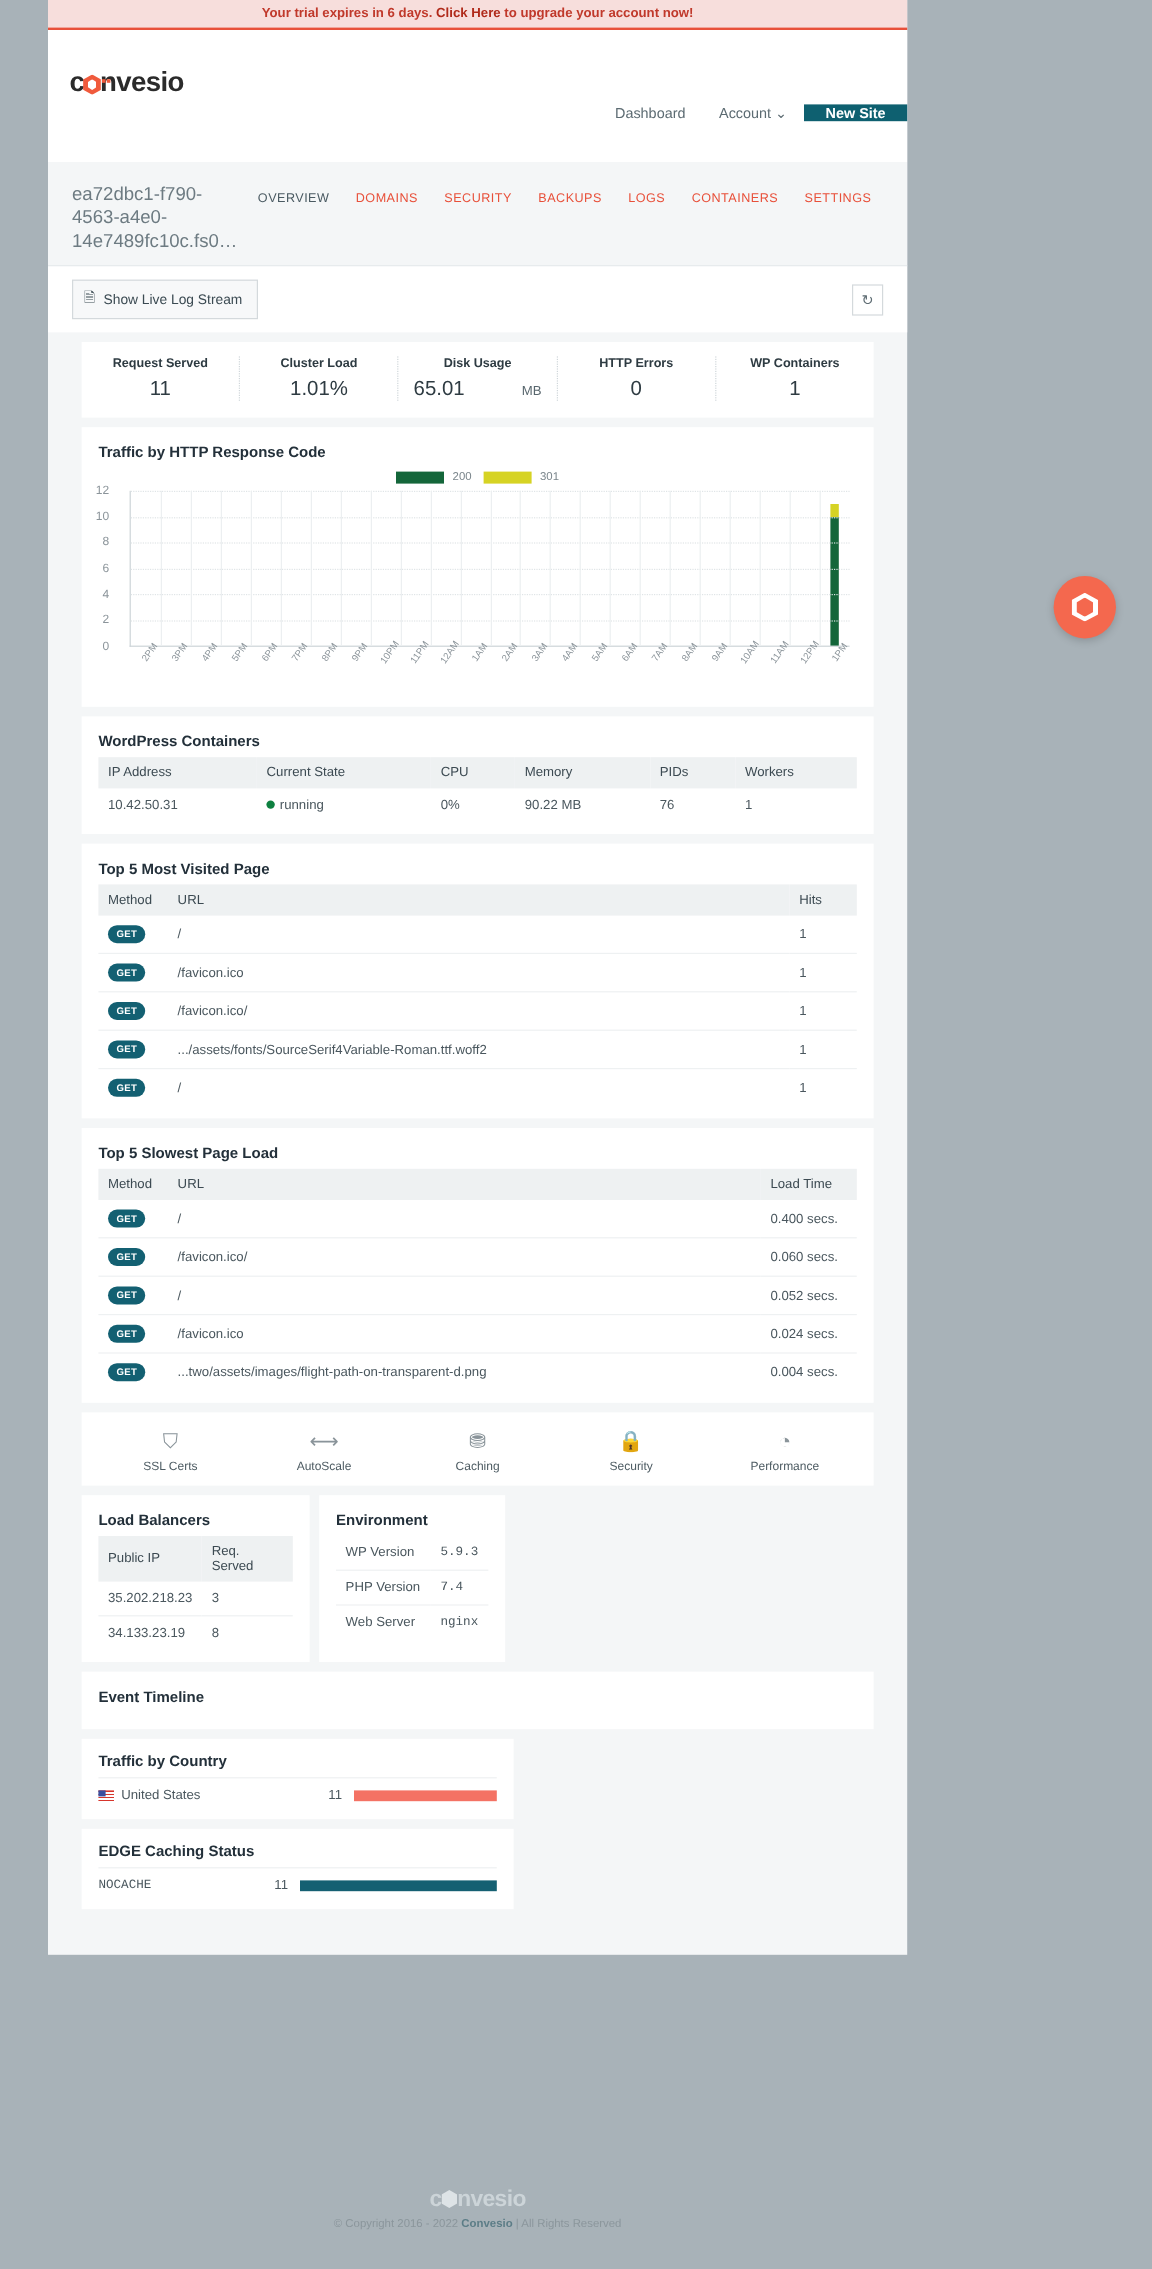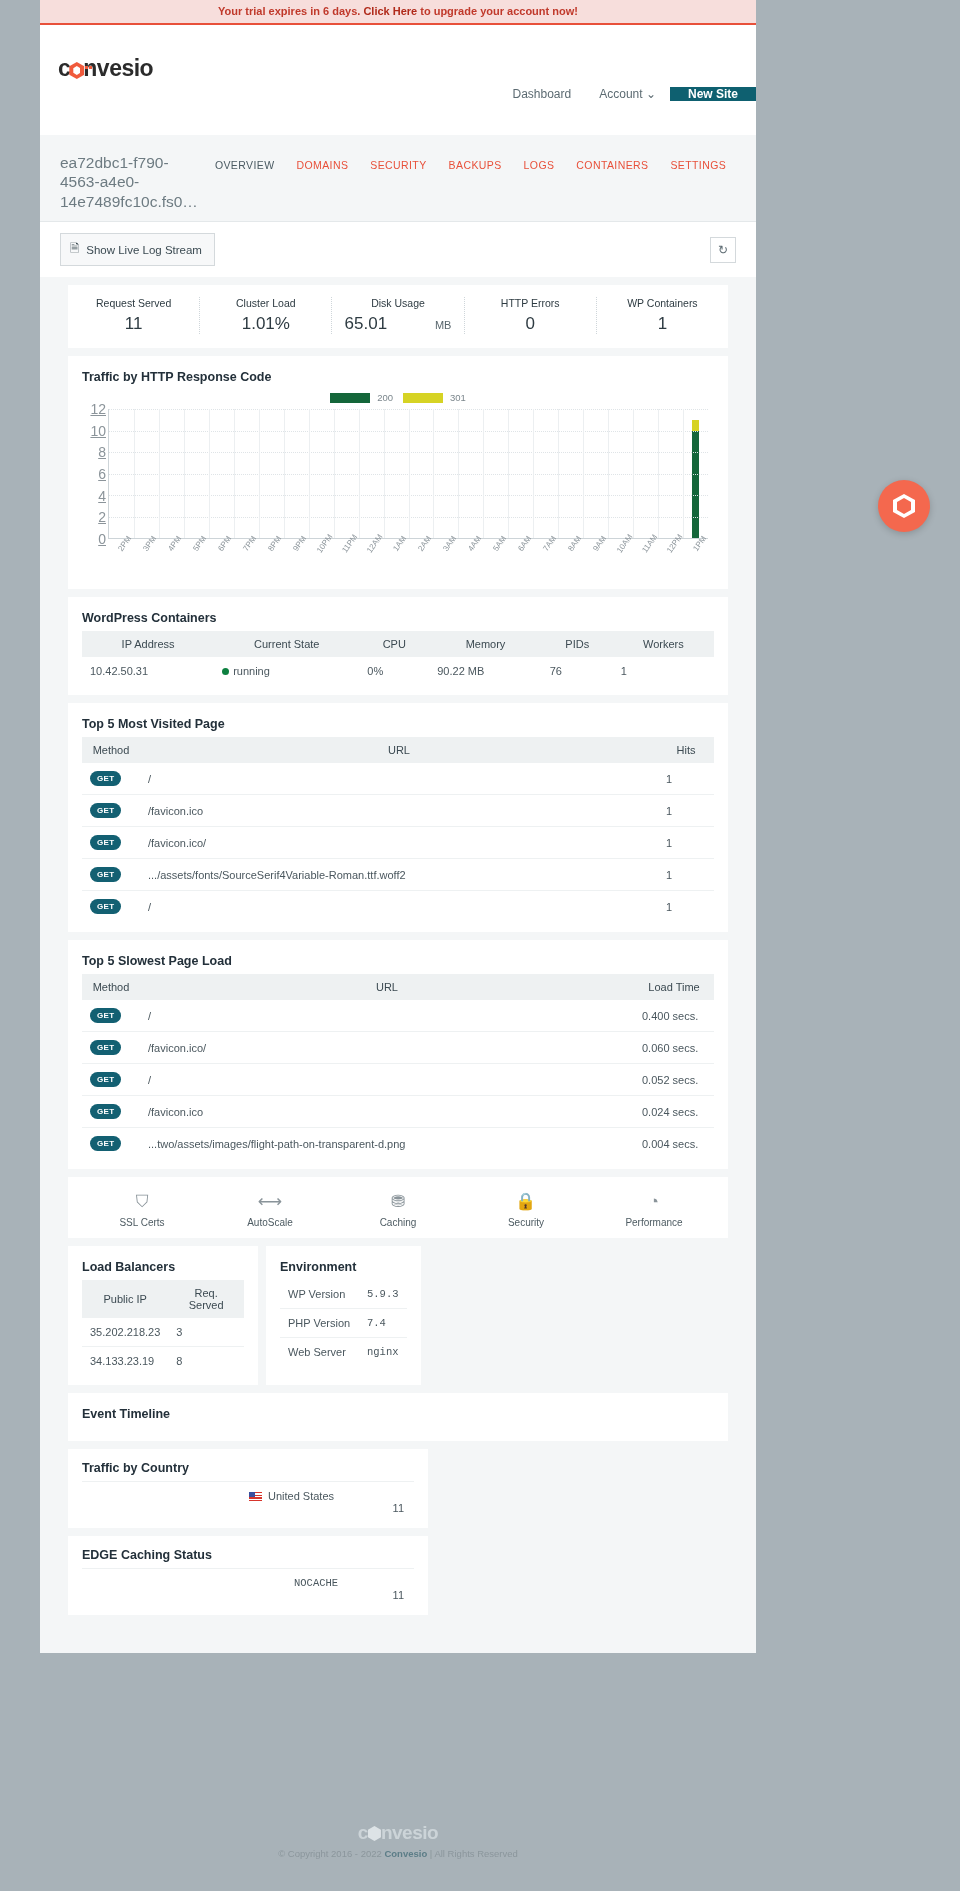--- a/index.html
+++ b/index.html
@@ -45,67 +45,67 @@
     font-size: 11.5px; color: #3b4a52; display: flex; align-items: center; gap: 7px; cursor: pointer;
   }
   .btn-refresh {
     border: 1px solid #d4d9dc; background: #fff; width: 26px; height: 26px;
     display: flex; align-items: center; justify-content: center; font-size: 12px; color: #5d6b72; cursor: pointer;
   }
   .card { background: #fff; margin: 8px 28px; }
   .stats { display: flex; padding: 12px 0 14px; }
   .stat { flex: 1; text-align: center; border-right: 1px dotted #cfd6da; }
   .stat:last-child { border-right: none; }
-  .stat-label { font-size: 10.5px; font-weight: normal; color: #2e3b42; margin-bottom: 5px; }
+  .stat-label { font-size: 10.5px; font-weight: bold; color: #2e3b42; margin-bottom: 5px; }
   .stat-value { font-size: 17px; color: #2e3b42; font-weight: 300; }
   .stat-value .unit { font-size: 11px; color: #58666d; padding-left: 43px; }
   .card-pad { padding: 14px 14px 10px; }
   .card-title { font-size: 12.5px; font-weight: bold; color: #23303a; margin-bottom: 6px; }
   .legend { display: flex; justify-content: center; gap: 10px; margin: 8px 0 6px; }
   .legend-item { display: flex; align-items: center; gap: 7px; font-size: 9.5px; color: #7b868c; }
   .swatch { width: 40px; height: 10px; display: block; }
   .chart { position: relative; height: 130px; margin-left: 26px; margin-right: 6px; }
   .yaxis { position: absolute; left: -26px; top: 0; height: 100%; width: 24px; }
-  .ytick { position: absolute; right: 0; font-size: 14px; color: #8b949a; transform: translateY(-50%); text-decoration: underline; }
+  .ytick { position: absolute; right: 15px; font-size: 10px; color: #8b949a; transform: translateY(-50%); }
   .plot { position: absolute; left: 0; right: 0; top: 0; bottom: 0; border-left: 1px solid #cdd4d8; border-bottom: 1px solid #cdd4d8; }
   .hline { position: absolute; left: 0; right: 0; border-top: 1px dotted #dfe4e7; }
   .vline { position: absolute; top: 0; bottom: 0; border-left: 1px solid #eceff1; }
   .bars { position: absolute; left: 0; right: 0; bottom: 0; top: 0; display: flex; }
   .barslot { flex: 1; position: relative; display: flex; align-items: flex-end; justify-content: center; }
   .barstack { width: 7px; display: flex; flex-direction: column; justify-content: flex-end; height: 100%; }
   .seg { width: 100%; }
   .xlabels { position: relative; margin-left: 26px; margin-right: 6px; height: 40px; display: flex; }
   .xlab { flex: 1; position: relative; }
   .xlab span {
     position: absolute; top: 2px; left: 50%; font-size: 8px; color: #8b949a;
     transform: rotate(-55deg) translateX(-50%); transform-origin: left top; white-space: nowrap;
   }
   table { width: 100%; border-collapse: collapse; }
-  thead th { background: #eef1f2; font-size: 11px; color: #3c4a52; font-weight: normal; text-align: center; padding: 7px 8px; }
+  thead th { background: #eef1f2; font-size: 11px; color: #3c4a52; font-weight: normal; text-align: left; padding: 7px 8px; }
   tbody td { font-size: 11px; color: #4a575e; padding: 8px; border-bottom: 1px solid #eef1f2; }
   tbody tr:last-child td { border-bottom: none; }
   .ta-r { }
   .dot-green { display: inline-block; width: 7px; height: 7px; border-radius: 50%; background: #0d8040; margin-right: 4px; vertical-align: 0px; }
   .get-pill {
     display: inline-block; background: #136072; color: #fff; font-size: 8px; font-weight: bold;
     padding: 3px 7px; border-radius: 9px; letter-spacing: .3px;
   }
   .norecord { background: #f1f3f4; text-align: center; font-size: 11.5px; color: #4d5b62; padding: 17px 0; margin-top: 4px; }
   .iconrow { display: flex; padding: 14px 10px 10px; }
   .iconcell { flex: 1; text-align: center; cursor: pointer; }
   .iconcell .glyph { font-size: 17px; color: #8a949a; display: block; height: 22px; line-height: 22px; }
   .iconcell .cap { font-size: 10px; color: #4d5b62; margin-top: 4px; display: block; }
   .twocol { display: flex; gap: 8px; margin: 8px 28px; }
   .twocol > div { background: #fff; }
   .lbcol { width: 190px; }
   .envcol { width: 155px; }
   .mono { font-family: Liberation Mono, monospace; font-size: 10.5px; }
   .evt { background: #fff; margin: 8px 28px; padding: 14px; }
   .halfcard { background: #fff; margin: 8px 28px 8px; width: 360px; padding: 12px 14px 6px; }
-  .barrow { display: flex; align-items: flex-end; border-top: 1px solid #eef1f2; padding: 8px 0; font-size: 11px; color: #4a575e; flex-direction: column; }
+  .barrow { display: flex; align-items: center; border-top: 1px solid #eef1f2; padding: 8px 0; font-size: 11px; color: #4a575e; }
   .barrow .nm { width: 165px; display: flex; align-items: center; gap: 6px; }
   .barrow .ct { width: 38px; text-align: right; margin-right: 10px; }
   .barrow .bw { flex: 1; height: 9px; }
   .usflag { display:inline-block; width:13px; height:9px; background:
     repeating-linear-gradient(#d7352c 0 1.3px, #fff 1.3px 2.6px); position: relative; border: 0; }
   .usflag::before { content:""; position:absolute; left:0; top:0; width:6px; height:5px; background:#3b4f9e; }
   .fab {
     position: absolute; right: 30px; top: 480px; width: 52px; height: 52px; border-radius: 50%;
     background: #f4684e; display: flex; align-items: center; justify-content: center; cursor: pointer;
     box-shadow: 0 2px 7px rgba(0,0,0,.18);

